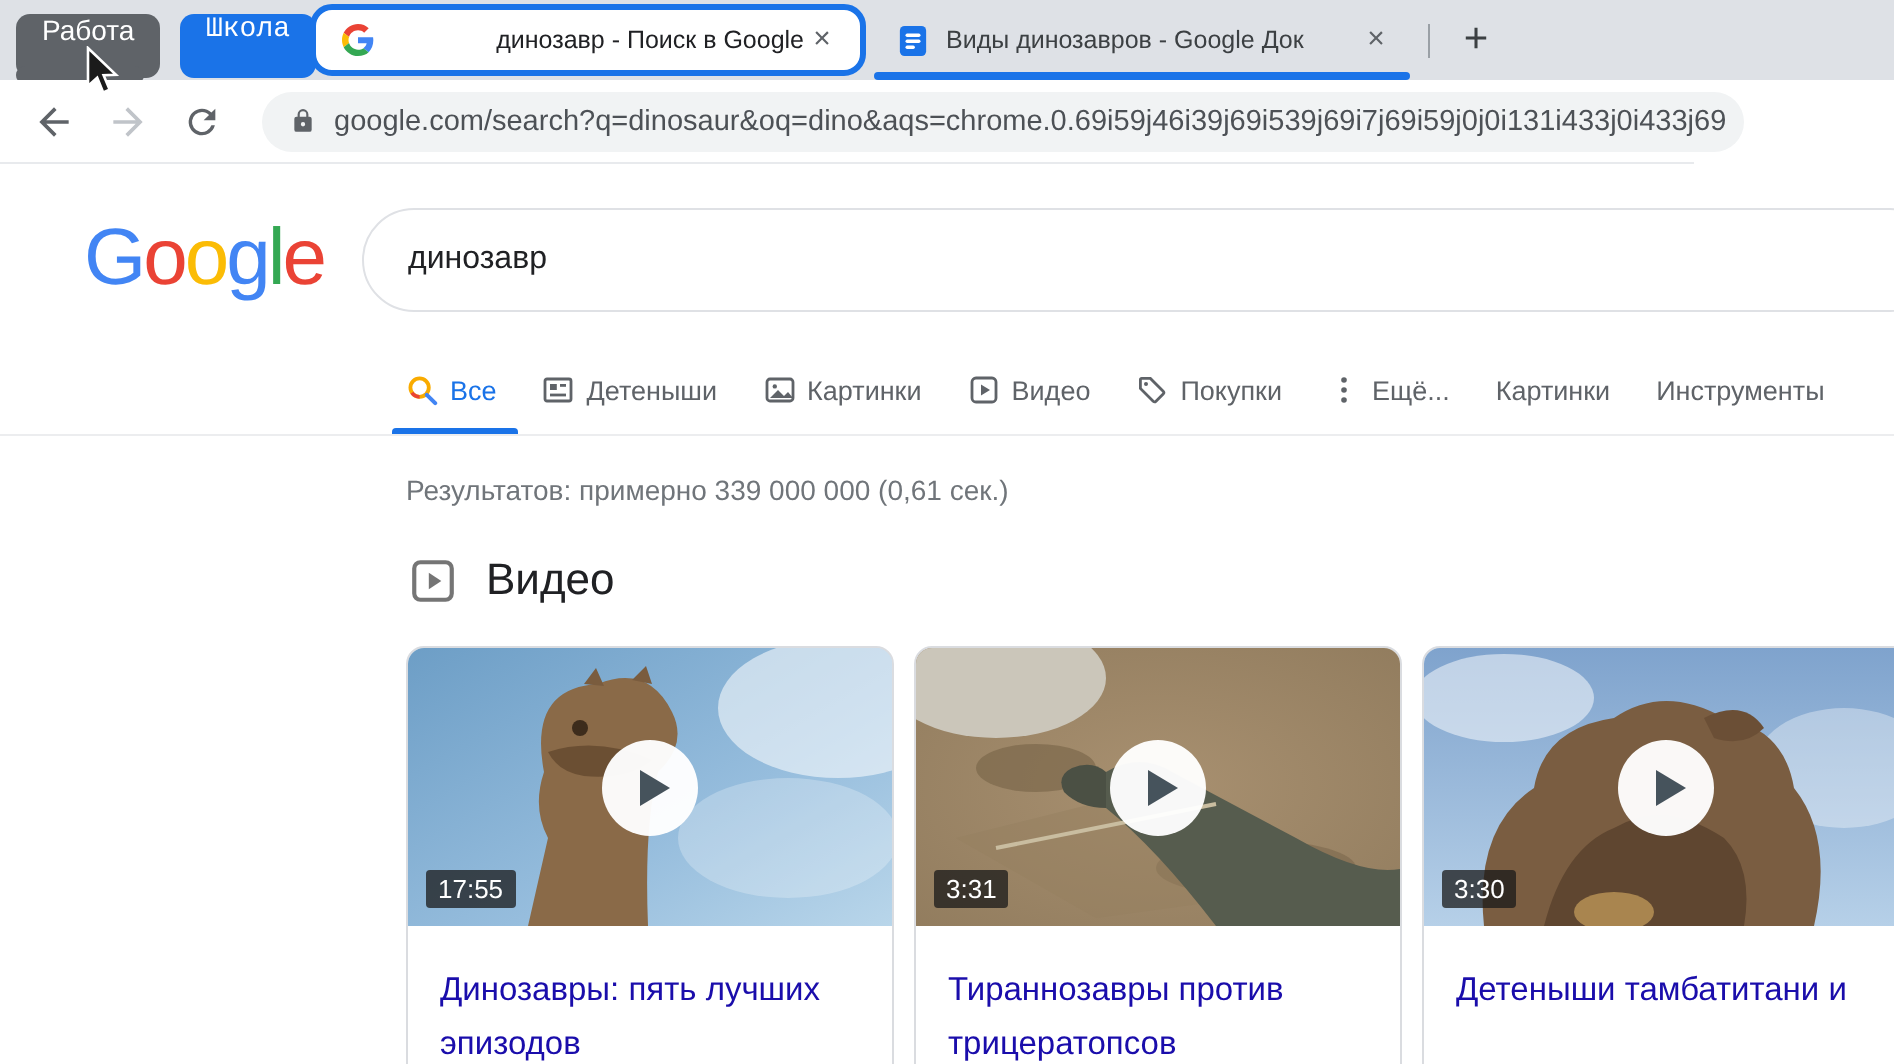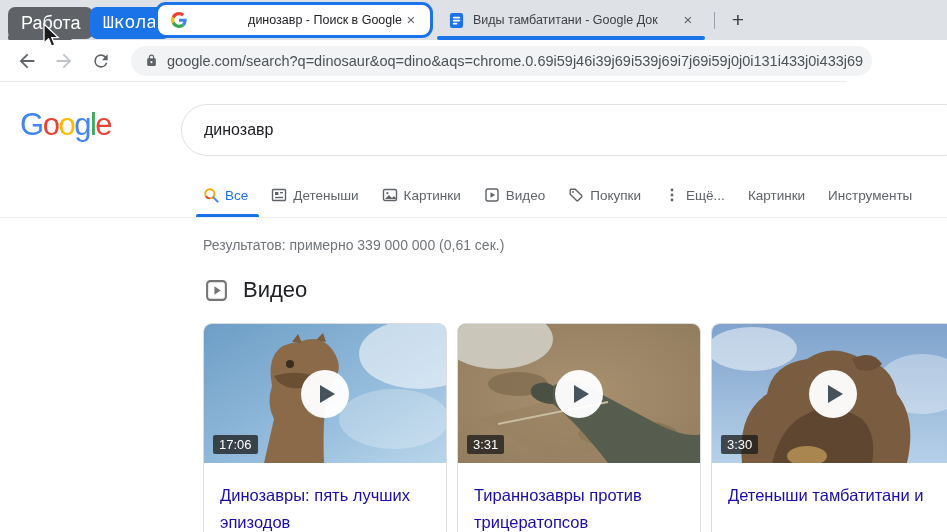--- a/index.html
+++ b/index.html
@@ -1,22 +1,22 @@
 <!DOCTYPE html>
 <html><head>
 <meta charset="utf-8">
 <style>
   * { margin:0; padding:0; box-sizing:border-box; }
   html,body { width:947px; height:532px; overflow:hidden; }
   body { font-family:"Liberation Sans","DejaVu Sans",sans-serif; background:#fff; position:relative; }
 
   
   .tabstrip { position:absolute; left:0; top:0; width:947px; height:40px; background:#dee1e6; overflow:hidden; }
-  .group-chip { position:absolute; top:7px; height:26px; border-radius:7px; color:#fff; font-size:18px;
-                display:flex; align-items:center; padding:16px 13px; cursor:default; }
+  .group-chip { position:absolute; top:7px; height:26px; border-radius:7px; color:#fff; font-size:14px;
+                display:flex; align-items:flex-end; padding:16px 13px; cursor:default; }
   .chip-work { left:8px; background:#5f6368; }
   .chip-school { left:90px; background:#1a73e8;font-family:Liberation Mono, monospace; }
   .group-stub { position:absolute; left:8px; top:33px; width:64px; height:9px; border-radius:5px; background:#5f6368; }
   .tab-active { position:absolute; left:155px; top:2px; width:278px; height:36px; background:#fff;
                 border:3px solid #1a73e8; border-radius:11px; display:flex; align-items:center; padding:0 10px 0 13px; }
   .tab-active .tab-title { font-size:12.5px; color:#202124; margin-left:9px; flex:1; white-space:nowrap; overflow:hidden;text-align:right; }
   .tab-close { font-size:15px; color:#5f6368; width:18px; height:18px; line-height:17px; text-align:center; border-radius:50%; }
   .tab-inactive { position:absolute; left:437px; top:4px; width:268px; height:32px; display:flex; align-items:center; padding:0 8px 0 12px; }
   .tab-inactive .tab-title { font-size:12.5px; color:#3c4043; margin-left:9px; flex:1; white-space:nowrap; overflow:hidden; }
   .group-stripe { position:absolute; left:437px; top:36px; width:268px; height:4px; background:#1a73e8; border-radius:3px; }
@@ -26,21 +26,21 @@
 
   
   .toolbar { position:absolute; left:0; top:40px; width:847px; height:42px; background:#fff;
              border-bottom:1px solid #e8eaed; display:flex; align-items:center; padding-left:14px; }
   .nav-btn { width:26px; height:26px; display:flex; align-items:center; justify-content:center; margin-right:11px; }
   .omnibox { flex:1; height:30px; background:#f1f3f4; border-radius:15px; margin-left:6px; margin-right:-25px;
              display:flex; align-items:center; padding-left:14px; overflow:hidden; }
   .omnibox .url { font-size:14.5px; color:#4d5156; margin-left:9px; white-space:nowrap; }
 
   
-  .logo { position:absolute; left:20px; top:107px; font-size:31px; font-weight:500; letter-spacing:-1.5px; }
+  .logo { position:absolute; left:42px; top:107px; font-size:40px; font-weight:500; letter-spacing:-1.5px; }
   .searchbox { position:absolute; left:181px; top:104px; width:790px; height:52px; border:1px solid #dfe1e5;
                border-radius:26px; display:flex; align-items:center; padding-left:22px; background:#fff; }
   .searchbox .query { font-size:16px; color:#202124; }
 
   .nav-tabs { position:absolute; left:203px; top:184px; display:flex; gap:23px; align-items:center; white-space:nowrap; }
   .nav-tab { display:flex; align-items:center; gap:6px; font-size:13.5px; color:#5f6368; height:22px; }
   .nav-tab.active { color:#1a73e8; }
   .tabs-border { position:absolute; left:0; top:217px; width:947px; height:1px; background:#ecedef; }
   .active-underline { position:absolute; left:196px; top:214px; width:63px; height:3px; background:#1a73e8; border-radius:2px 2px 0 0; }
 
@@ -89,21 +89,21 @@
 
   <div class="tab-inactive">
     <span style="display:flex;">
       <svg width="15" height="15" viewBox="0 0 16 16">
         <rect x="1" y="0" width="14" height="16" rx="2.5" fill="#1a73e8"></rect>
         <rect x="4" y="4" width="8" height="1.8" rx="0.9" fill="#fff"></rect>
         <rect x="4" y="7.2" width="8" height="1.8" rx="0.9" fill="#fff"></rect>
         <rect x="4" y="10.4" width="5" height="1.8" rx="0.9" fill="#fff"></rect>
       </svg>
     </span>
-    <span class="tab-title">Виды тамбатитани - Google Док</span>
+    <span class="tab-title">Виды динозавров - Google Док</span>
     <span class="tab-close">×</span>
   </div>
   <div class="group-stripe"></div>
 
   <div class="tab-sep"></div>
   <div class="new-tab">+</div>
 </div>
 
 <div class="toolbar">
   <span class="nav-btn">
@@ -237,21 +237,21 @@
         <ellipse cx="215" cy="30" rx="60" ry="35" fill="#ffffff" opacity="0.55"></ellipse>
         <ellipse cx="190" cy="95" rx="55" ry="30" fill="#ffffff" opacity="0.25"></ellipse>
         <path d="M60 139 L70 95 Q62 80 68 62 Q60 20 95 18 Q120 8 132 32 Q140 48 125 62 Q118 88 120 139 Z" fill="#8a6a48"></path>
         <path d="M70 52 Q95 44 122 56 Q110 66 88 64 Q75 62 70 52Z" fill="#6b4f33"></path>
         <path d="M88 18 l6 -8 4 9 Z M112 16 l7 -7 3 9 Z" fill="#7a5c3e"></path>
         <ellipse cx="86" cy="40" rx="4" ry="4" fill="#3d2c1c"></ellipse>
       </svg>
       <div class="play">
           <div class="tri"></div>
         </div>
-      <div class="duration">17:06</div>
+      <div class="duration">17:55</div>
     </div>
     <div class="card-title">Динозавры: пять лучших эпизодов</div>
   </div>
 
   <div class="card">
     <div class="thumb">
       <svg class="scene" width="244" height="139" viewBox="0 0 244 139">
         <defs>
           <radialGradient id="dirt2" cx="0.5" cy="0.5" r="0.8">
             <stop offset="0" stop-color="#a89070"></stop>

